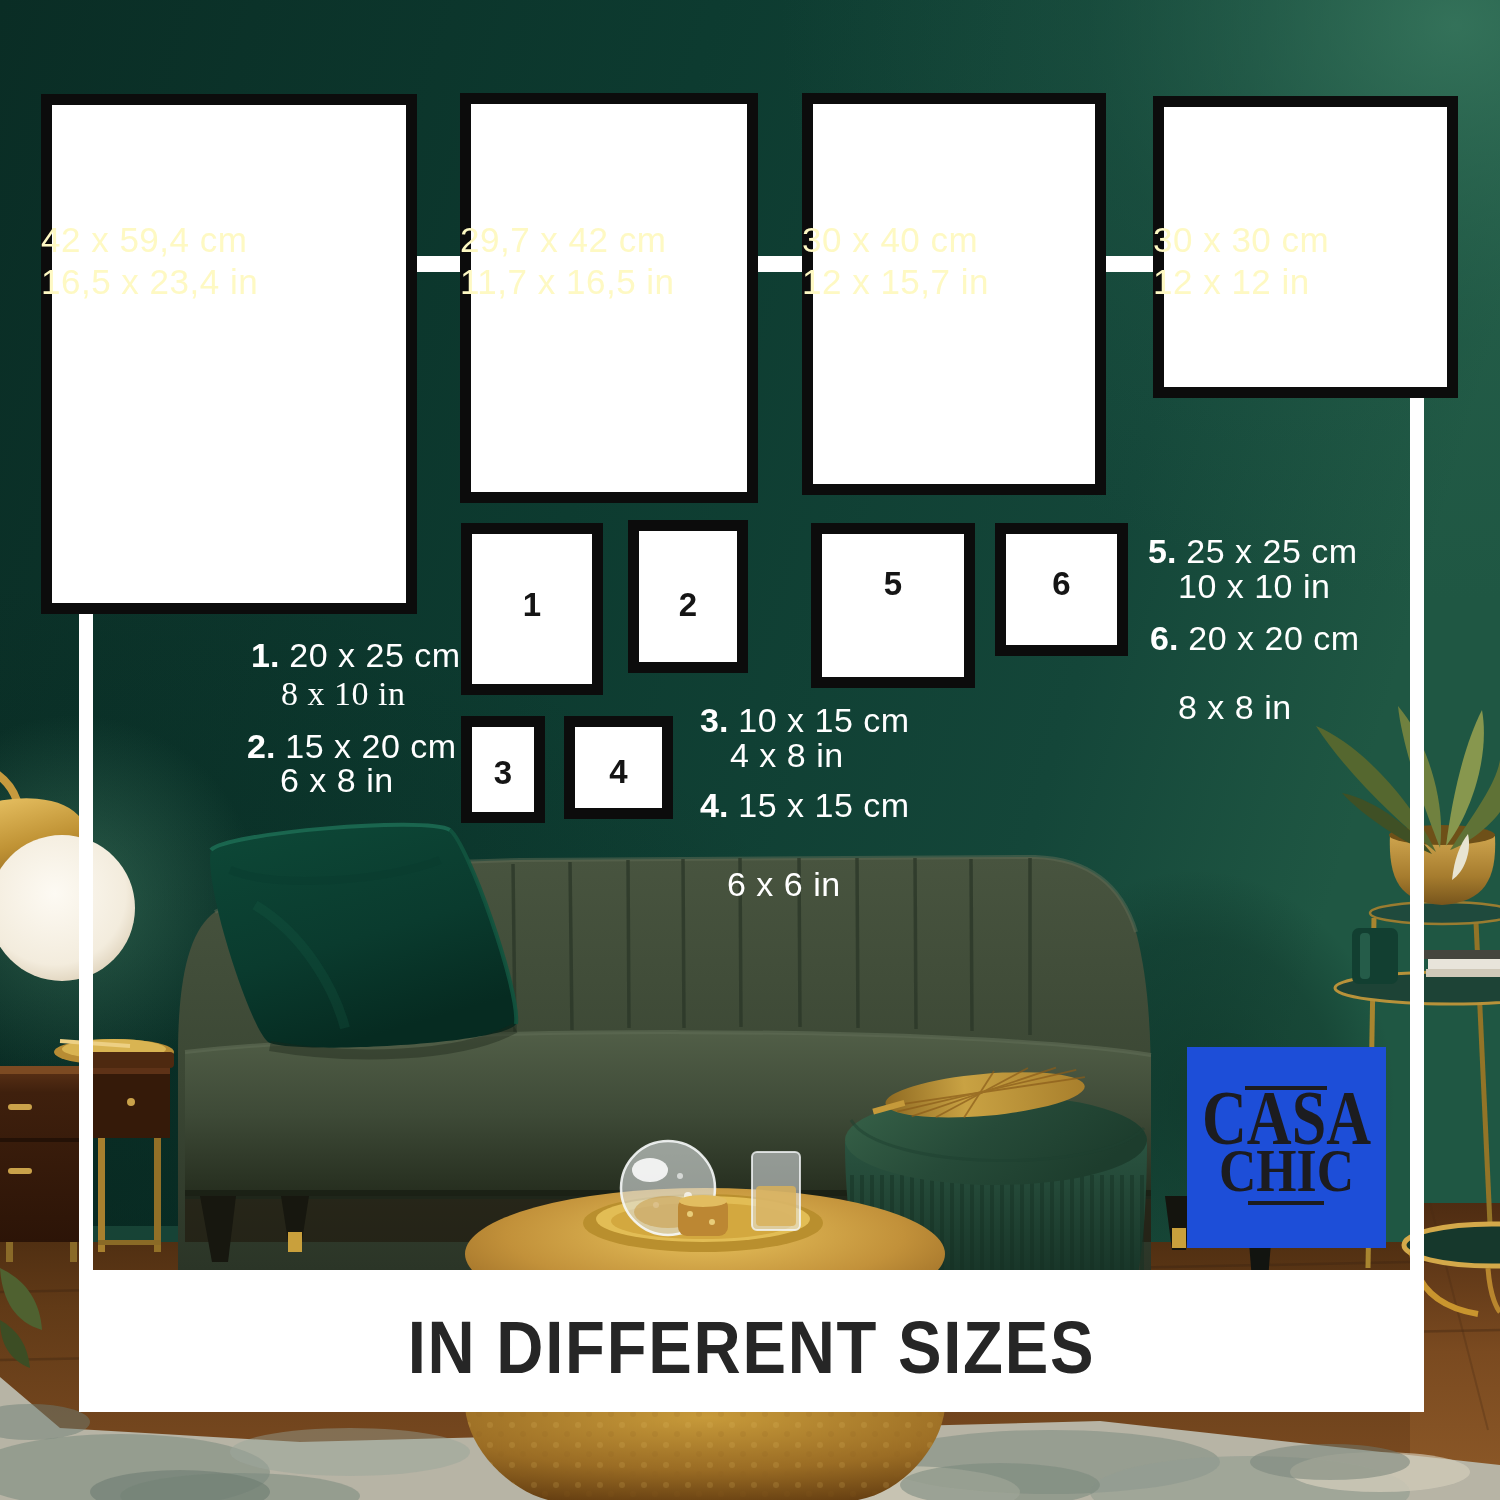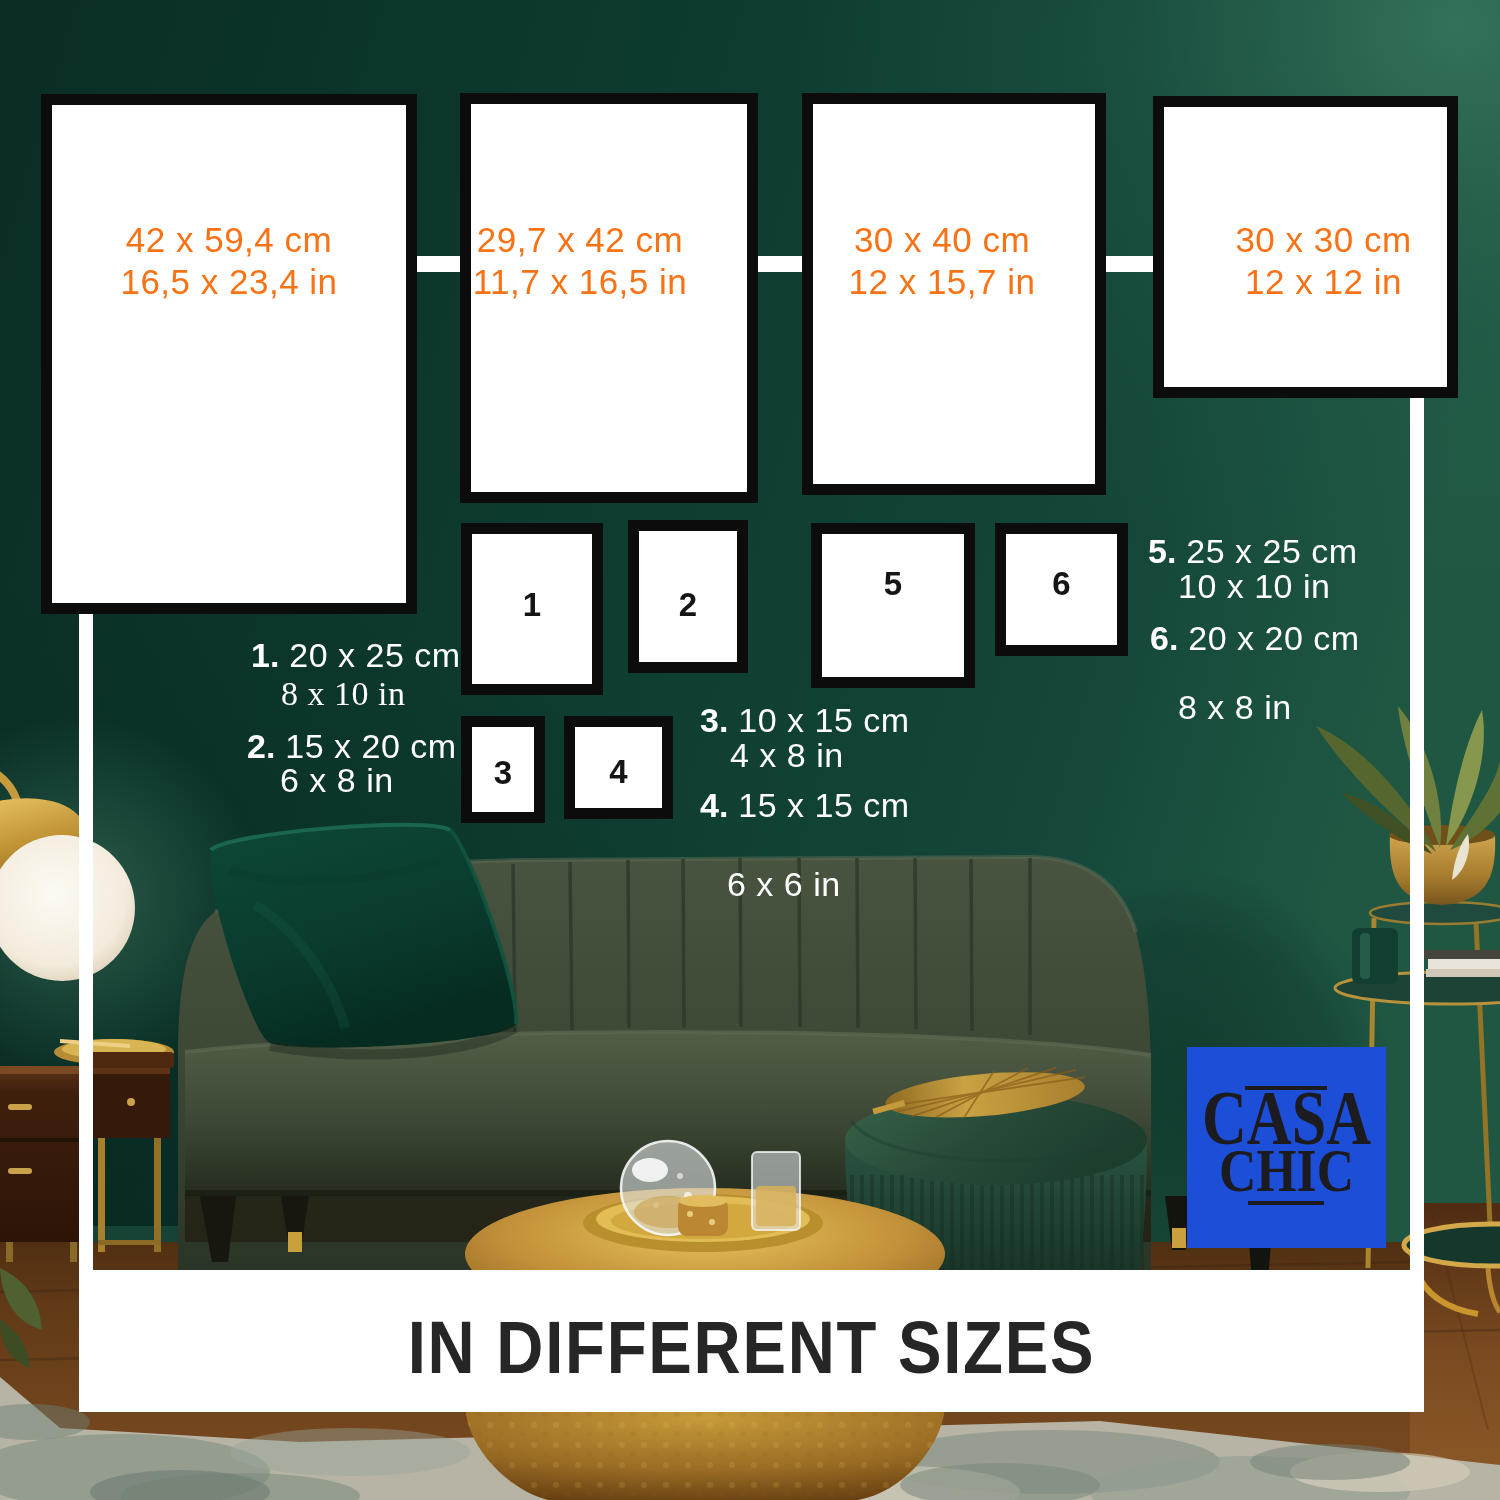--- a/index.html
+++ b/index.html
@@ -1,19 +1,19 @@
 <!DOCTYPE html>
 <html><head>
 <meta charset="utf-8">
 <style>
   html,body{margin:0;padding:0;background:#0d3a2f;}
   .scene{position:relative;width:1500px;height:1500px;overflow:hidden;font-family:"Liberation Sans",sans-serif;}
   .abs{position:absolute;}
   .frame{position:absolute;background:#fff;border:11px solid #0c0c0c;box-sizing:border-box;}
-  .ftxt{position:absolute;text-align:center;font-size:35px;line-height:42px;color:#f97316;letter-spacing:.5px;}
+  .ftxt{position:absolute;font-size:35px;line-height:42px;color:#fef9c3;letter-spacing:.5px;}
   .fnum{position:absolute;text-align:center;font-weight:bold;font-size:33px;color:#151515;}
   .lbl{position:absolute;color:#fff;font-size:34px;line-height:34px;white-space:nowrap;letter-spacing:.5px;}
   .lbl b{letter-spacing:0;}
   .wline{position:absolute;background:#fff;}
 </style>
 </head>
 <body>
 <div class="scene">
 
 <svg class="abs" style="left:0;top:0" width="1500" height="1500" viewBox="0 0 1500 1500">

